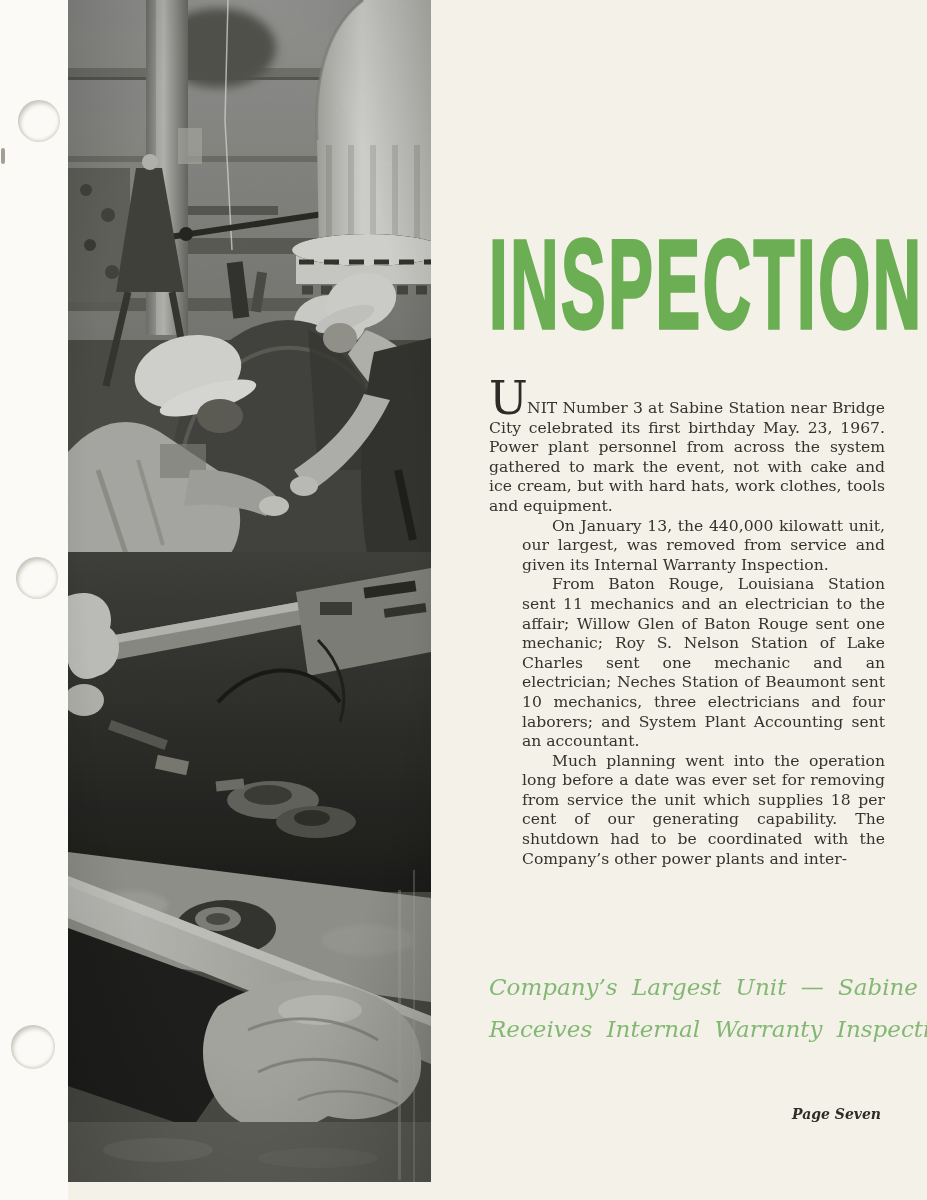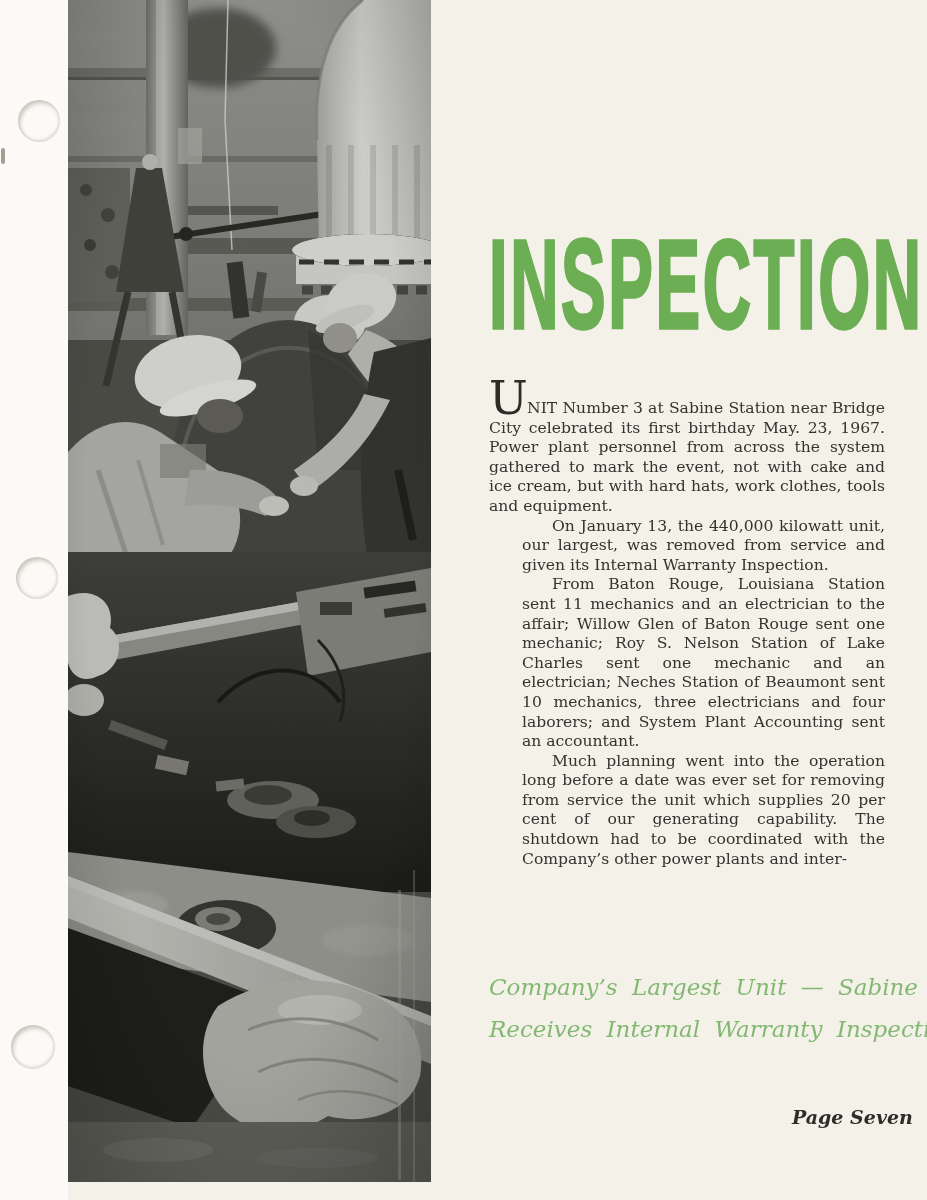--- a/index.html
+++ b/index.html
@@ -71,21 +71,21 @@
     font-style:italic;
     font-size:23px;line-height:42px;
     color:#83b873;
     word-spacing:7px;
     white-space:nowrap;
   }
   
   .footer-page{
     position:absolute;left:792px;top:1106px;
     font-style:italic;font-weight:bold;
-    font-size:19px;color:#2f2d28;
+    font-size:14px;color:#2f2d28;
     white-space:nowrap;
   }
 </style>
 </head>
 <body style="background: rgb(244, 241, 233);">
 
 <div class="margin-strip" style="background: rgb(251, 250, 246);">
   <div class="hole hole-1"></div>
   <div class="hole hole-2"></div>
   <div class="hole hole-3"></div>
@@ -262,21 +262,21 @@
     <rect x="0" y="0" width="363" height="1182" fill="url(#vign)"></rect>
   </svg>
 </div>
 
 <div class="headline" style="color: rgb(108, 174, 83); -webkit-text-stroke: 3.5px rgb(108, 174, 83);">INSPECTION</div>
 
 <div class="article">
   <p class="para first"><span class="dropcap">U</span><span>NIT Number 3 at Sabine Station near Bridge City celebrated its first birthday May. 23, 1967. Power plant personnel from across the system gathered to mark the event, not with cake and ice cream, but with hard hats, work clothes, tools and equipment.</span></p>
   <p class="para indent">On January 13, the 440,000 kilowatt unit, our largest, was removed from service and given its Internal Warranty Inspection.</p>
   <p class="para indent">From Baton Rouge, Louisiana Station sent 11 mechanics and an electrician to the affair; Willow Glen of Baton Rouge sent one mechanic; Roy S. Nelson Station of Lake Charles sent one mechanic and an electrician; Neches Station of Beaumont sent 10 mechanics, three electricians and four laborers; and System Plant Accounting sent an accountant.</p>
-  <p class="para indent">Much planning went into the operation long before a date was ever set for removing from service the unit which supplies 20 per cent of our generating capability.  The shutdown had to be coordinated with the Company’s other power plants and inter-</p>
+  <p class="para indent">Much planning went into the operation long before a date was ever set for removing from service the unit which supplies 18 per cent of our generating capability.  The shutdown had to be coordinated with the Company’s other power plants and inter-</p>
 </div>
 
 <div class="caption" style="color: rgb(131, 184, 115);">
   <div>Company’s  Largest  Unit — Sabine  III</div>
   <div>Receives  Internal  Warranty  Inspection</div>
 </div>
 
 <div class="footer-page">Page Seven</div>
 
 </body></html>

